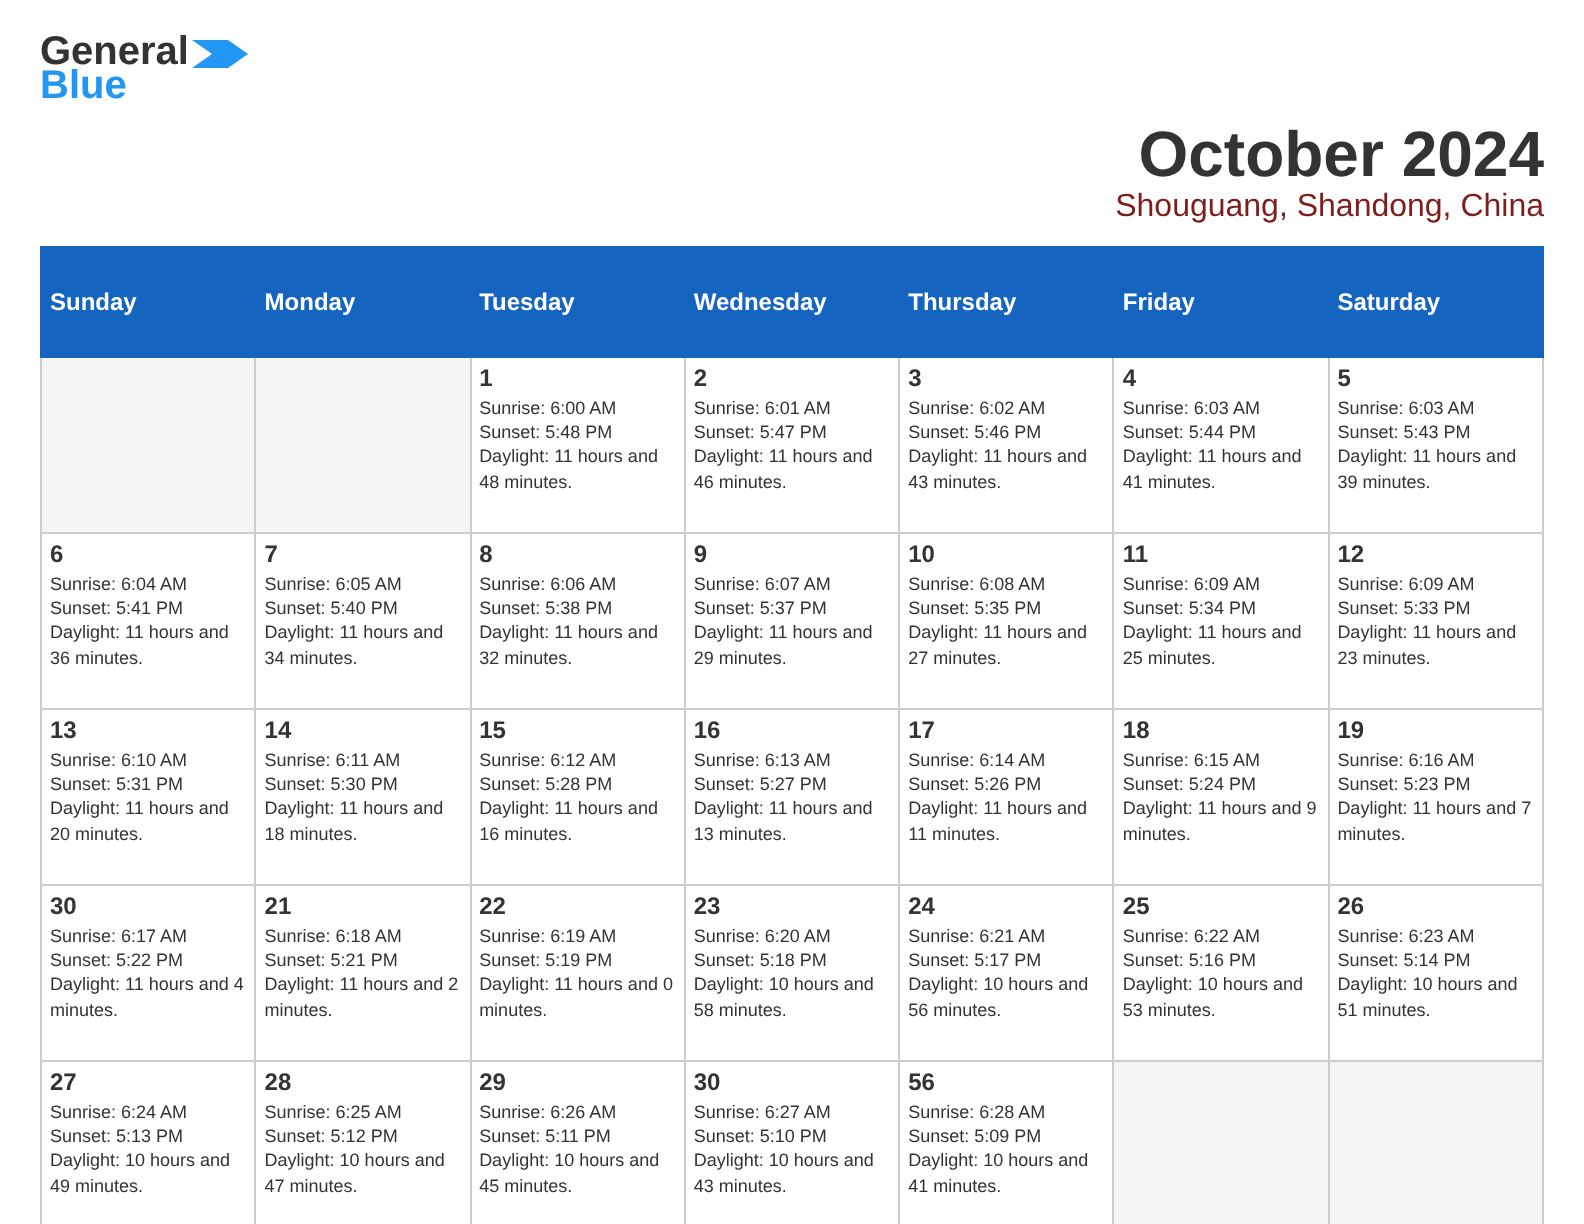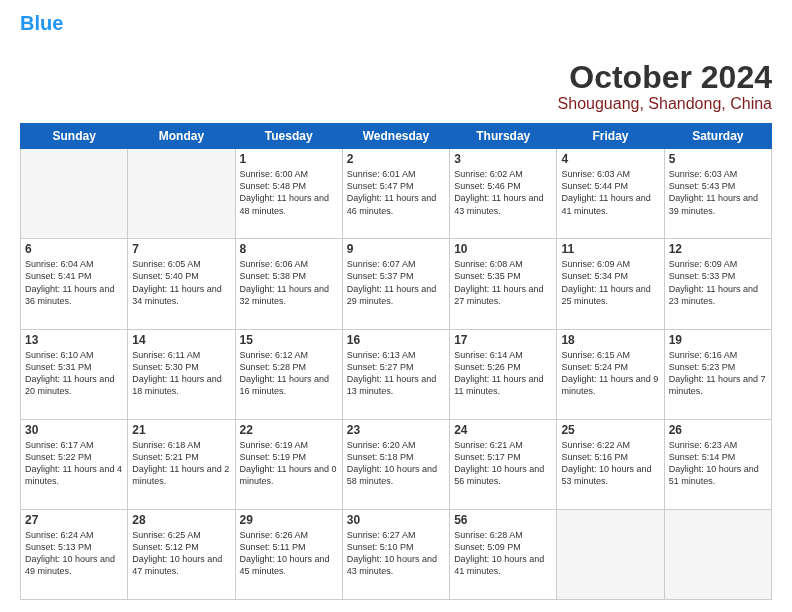--- a/index.html
+++ b/index.html
@@ -54,23 +54,23 @@
       border: 1px solid #ccc;
       border-collapse: collapse;
       width: 100%;
       table-layout: fixed;
     }
     .calendar th {
       background: #1565c0;
       color: #fff;
       font-size: 12px;
       font-weight: bold;
-      padding: 5px 4px;
+      padding: 20px 4px;
       border: 1px solid #1565c0;
-      text-align: center;
+      text-align: left;
     }
     .calendar td {
       border: 1px solid #ccc;
       vertical-align: top;
       padding: 3px 4px;
       font-size: 9.5px;
       color: #333;
       background: #fff;
       height: 88px;
     }
@@ -88,20 +88,28 @@
       line-height: 1.35;
       color: #333;
     }
   </style>
 </head>
 <body>
 
 <div class="page">
   <div class="header">
     <div class="logo">
+      <div style="display:flex;align-items:center;">
+        <div style="font-size:20px;font-weight:bold;color:#333;line-height:1;">
+          <span style="color:#333;">General</span>
+        </div>
+        <svg class="logo-arrow" viewBox="0 0 28 14" style="margin-left:2px;margin-top:2px;">
+          <polygon points="0,0 18,0 28,7 18,14 0,14 10,7" fill="#2196f3"></polygon>
+        </svg>
+      </div>
       <div style="font-size:20px;font-weight:bold;color:#2196f3;margin-top:-4px;">Blue</div>
     </div>
     <div class="title-block">
       <div class="month-title">October 2024</div>
       <div class="location">Shouguang, Shandong, China</div>
     </div>
   </div>
 
   <table class="calendar">
     <thead>

